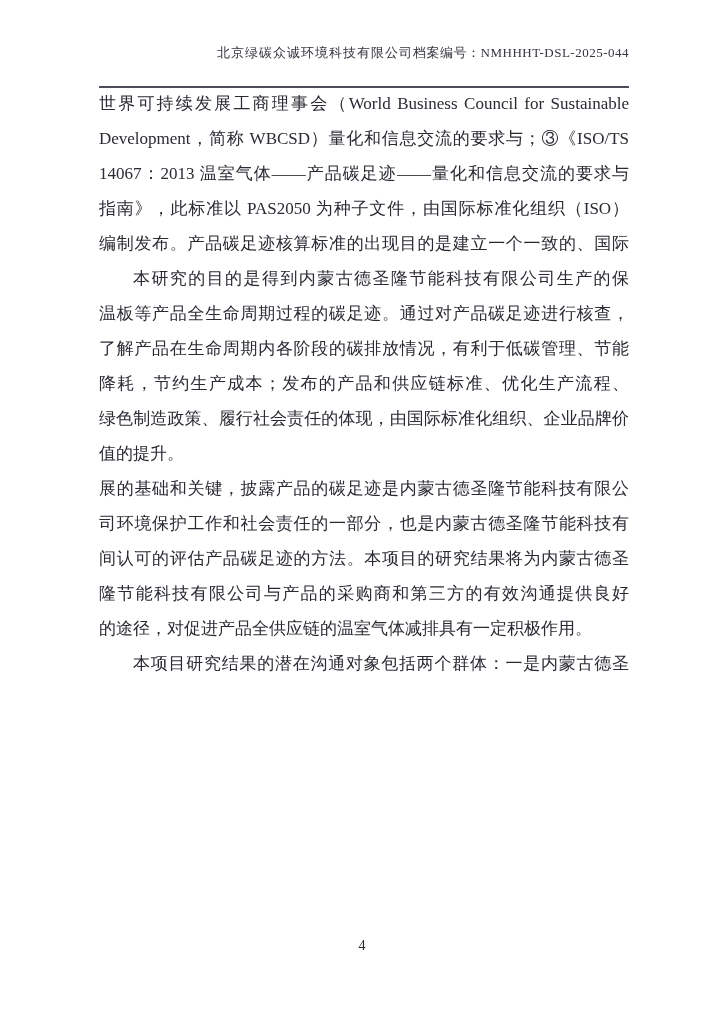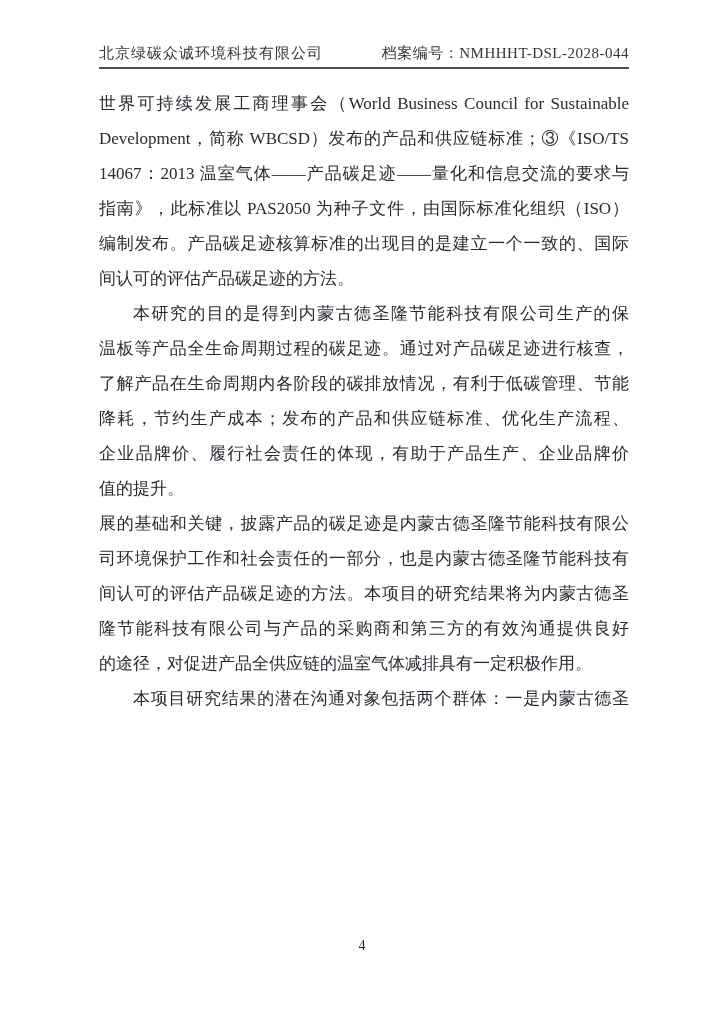--- a/index.html
+++ b/index.html
@@ -11,24 +11,24 @@
   }
   .page {
     position: relative;
     width: 724px; height: 1024px;
     background: #ffffff;
   }
   
   .header {
     position: absolute;
     left: 99px; top: 44px; width: 530px;
-    display: flex; justify-content: space-between; align-items: flex-end;
-    padding-bottom: 4px;
+    display: flex; justify-content: flex-end; align-items: flex-end;
+    padding-bottom: 24px;
     border-bottom: 2px solid #4d4d59;
-    font-size: 15px;
+    font-size: 13px;
     color: #34343f;
     letter-spacing: 1px;
   }
   .header .h-right { letter-spacing: 0.5px; }
   
   .content {
     position: absolute;
     left: 99px; top: 86px; width: 530px;
     font-size: 17px;
     color: #2a2a33;
@@ -63,38 +63,37 @@
     color: #2a2a33;
   }
 </style>
 </head>
 <body>
 
 <div class="page">
 
   <div class="header">
     <span class="h-left">北京绿碳众诚环境科技有限公司</span>
-    <span class="h-right"><span>档案编号：</span><span>NMHHHT-DSL-2028-044</span></span>
+    <span class="h-right"><span>档案编号：</span><span>NMHHHT-DSL-2025-044</span></span>
   </div>
 
   <div class="content">
 
     <div class="line fill">世界可持续发展工商理事会（World Business Council for Sustainable</div>
-    <div class="line fill">Development，简称 WBCSD）发布的产品和供应链标准；③《ISO/TS</div>
+    <div class="line fill">Development，简称 WBCSD）量化和信息交流的要求与；③《ISO/TS</div>
     <div class="line fill">14067：2013 温室气体——产品碳足迹——量化和信息交流的要求与</div>
     <div class="line fill">指南》，此标准以 PAS2050 为种子文件，由国际标准化组织（ISO）</div>
     <div class="line fill">编制发布。产品碳足迹核算标准的出现目的是建立一个一致的、国际</div>
-    <div class="line">间认可的评估产品碳足迹的方法。</div>
 
 
     <div class="line fill indent">本研究的目的是得到内蒙古德圣隆节能科技有限公司生产的保</div>
     <div class="line fill">温板等产品全生命周期过程的碳足迹。通过对产品碳足迹进行核查，</div>
     <div class="line fill">了解产品在生命周期内各阶段的碳排放情况，有利于低碳管理、节能</div>
     <div class="line fill">降耗，节约生产成本；发布的产品和供应链标准、优化生产流程、</div>
-    <div class="line fill">企业品牌价、履行社会责任的体现，有助于产品生产、企业品牌价</div>
+    <div class="line fill">绿色制造政策、履行社会责任的体现，由国际标准化组织、企业品牌价</div>
     <div class="line">值的提升。</div>
 
     <div class="line fill">展的基础和关键，披露产品的碳足迹是内蒙古德圣隆节能科技有限公</div>
     <div class="line fill">司环境保护工作和社会责任的一部分，也是内蒙古德圣隆节能科技有</div>
     <div class="line fill">间认可的评估产品碳足迹的方法。本项目的研究结果将为内蒙古德圣</div>
     <div class="line fill">隆节能科技有限公司与产品的采购商和第三方的有效沟通提供良好</div>
     <div class="line">的途径，对促进产品全供应链的温室气体减排具有一定积极作用。</div>
 
     <div class="line fill indent">本项目研究结果的潜在沟通对象包括两个群体：一是内蒙古德圣</div>
 

